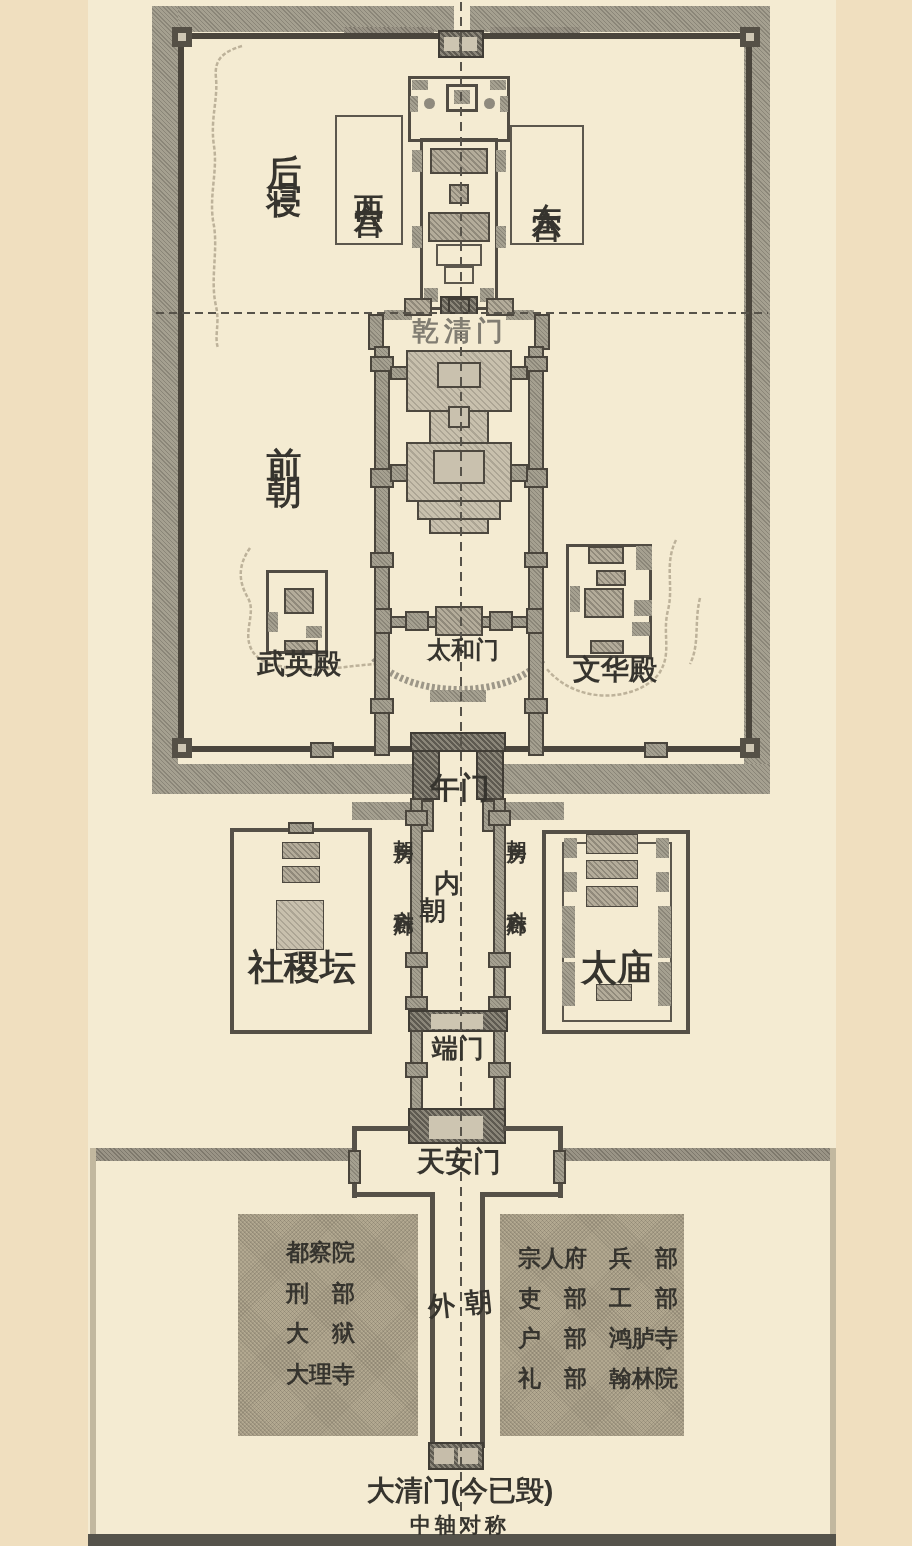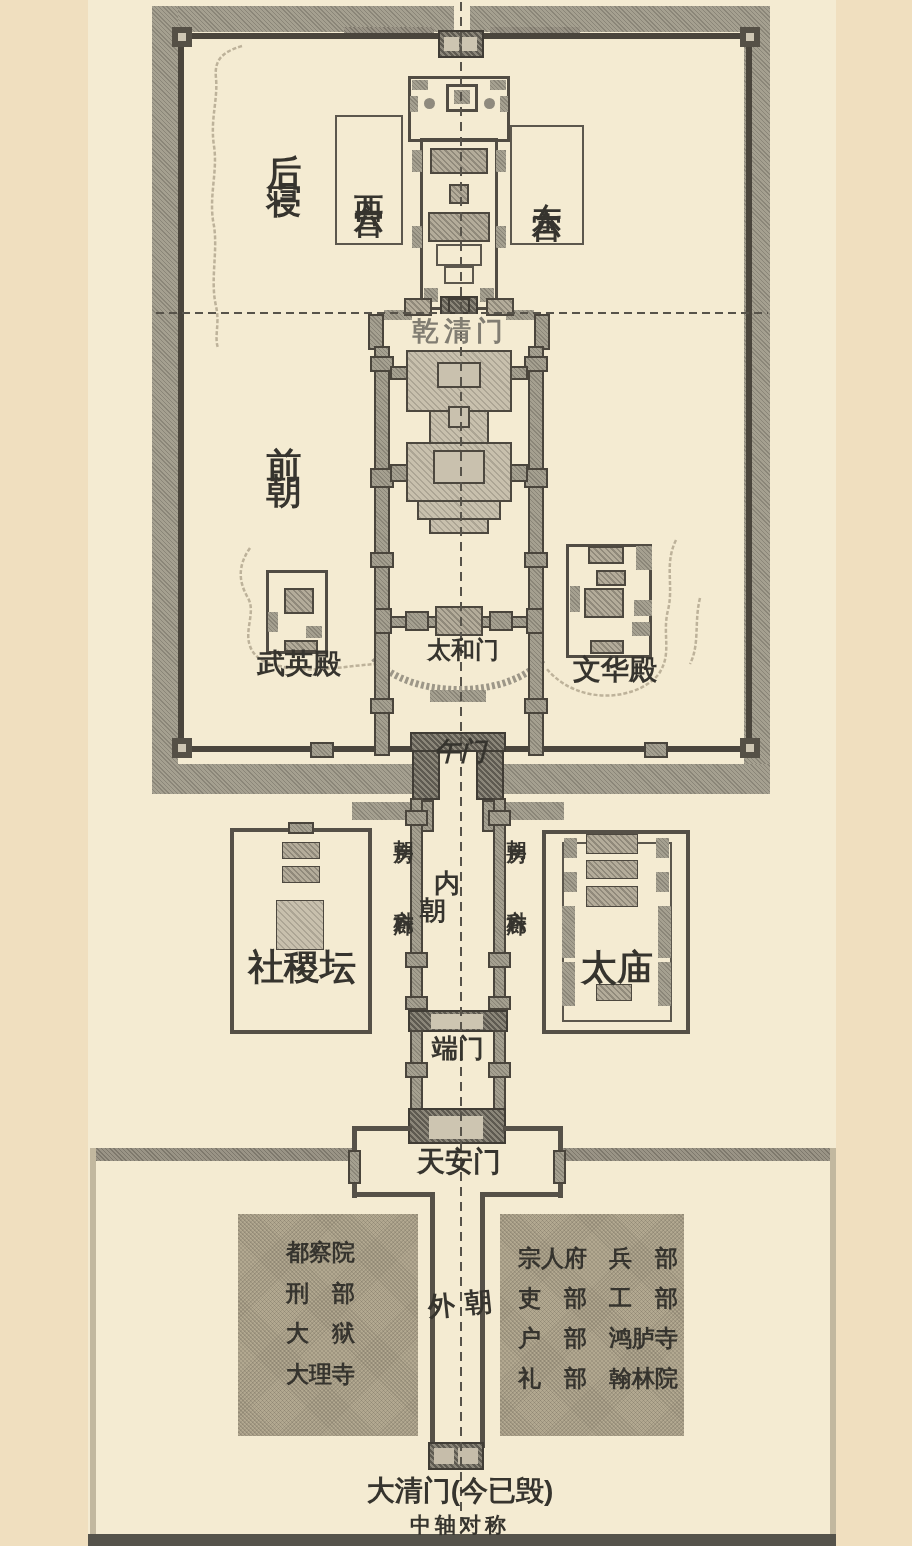--- a/index.html
+++ b/index.html
@@ -281,21 +281,21 @@
   <span class="vtext lbl" style="font-size:29px;letter-spacing:5px;">西六宫</span>
 </div>
 <div class="abs outline2 center" style="left:510px;top:125px;width:74px;height:120px;">
   <span class="vtext lbl" style="font-size:29px;letter-spacing:4px;">东六宫</span>
 </div>
 
 <div class="abs lbl-gray center" style="left:408px;top:316px;width:104px;height:30px;font-size:27px;letter-spacing:5px;">乾清门</div>
 <div class="abs lbl center" style="left:418px;top:634px;width:90px;height:32px;font-size:24px;">太和门</div>
 <div class="abs lbl center" style="left:248px;top:648px;width:102px;height:32px;font-size:28px;">武英殿</div>
 <div class="abs lbl center" style="left:564px;top:654px;width:102px;height:32px;font-size:28px;">文华殿</div>
-<div class="abs lbl center" style="left:430px;top:736px;width:60px;height:32px;font-size:26px;font-style:italic;">午门</div>
+<div class="abs lbl center" style="left:430px;top:772px;width:60px;height:32px;font-size:30px;">午门</div>
 
 <div class="abs vtext lbl" style="left:390px;top:824px;width:24px;height:52px;font-size:20px;letter-spacing:2px;">朝房</div>
 <div class="abs vtext lbl" style="left:503px;top:824px;width:24px;height:52px;font-size:20px;letter-spacing:2px;">朝房</div>
 <div class="abs vtext lbl" style="left:390px;top:894px;width:24px;height:72px;font-size:20px;letter-spacing:2px;">六科廊</div>
 <div class="abs vtext lbl" style="left:503px;top:894px;width:24px;height:72px;font-size:20px;letter-spacing:2px;">六科廊</div>
 <div class="abs lbl center" style="left:420px;top:882px;width:80px;height:30px;font-size:26px;letter-spacing:14px;text-indent:14px;">内朝</div>
 
 <div class="abs lbl center" style="left:236px;top:944px;width:132px;height:46px;font-size:36px;">社稷坛</div>
 <div class="abs lbl center" style="left:572px;top:946px;width:90px;height:44px;font-size:36px;">太庙</div>
 

